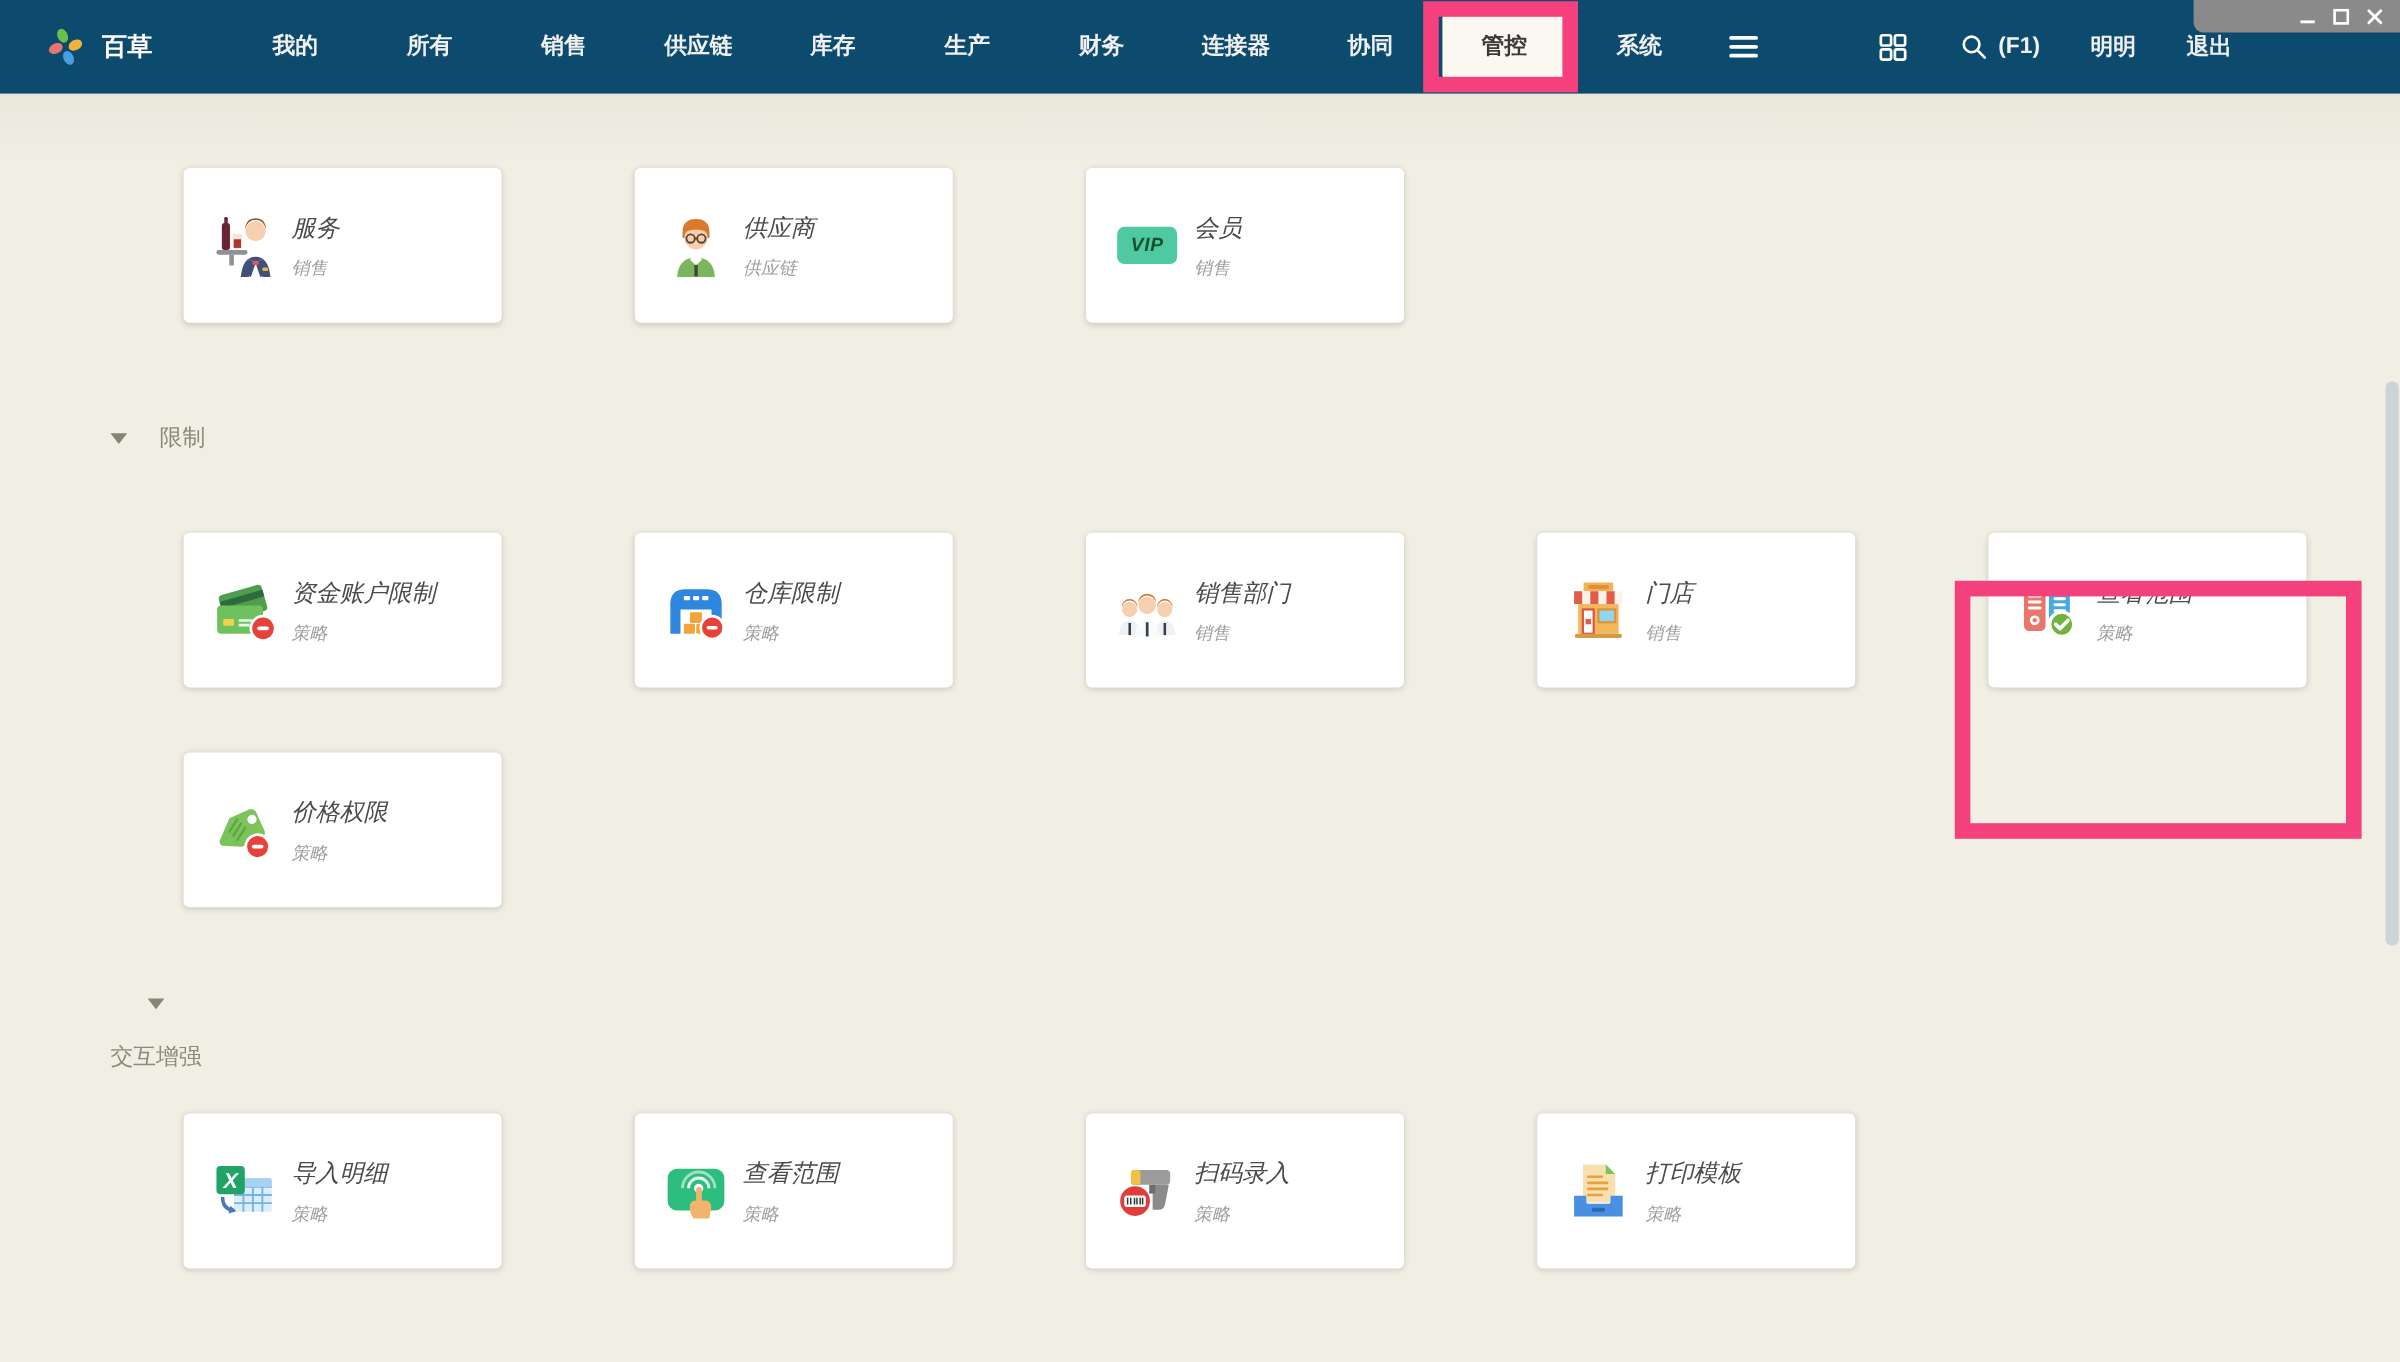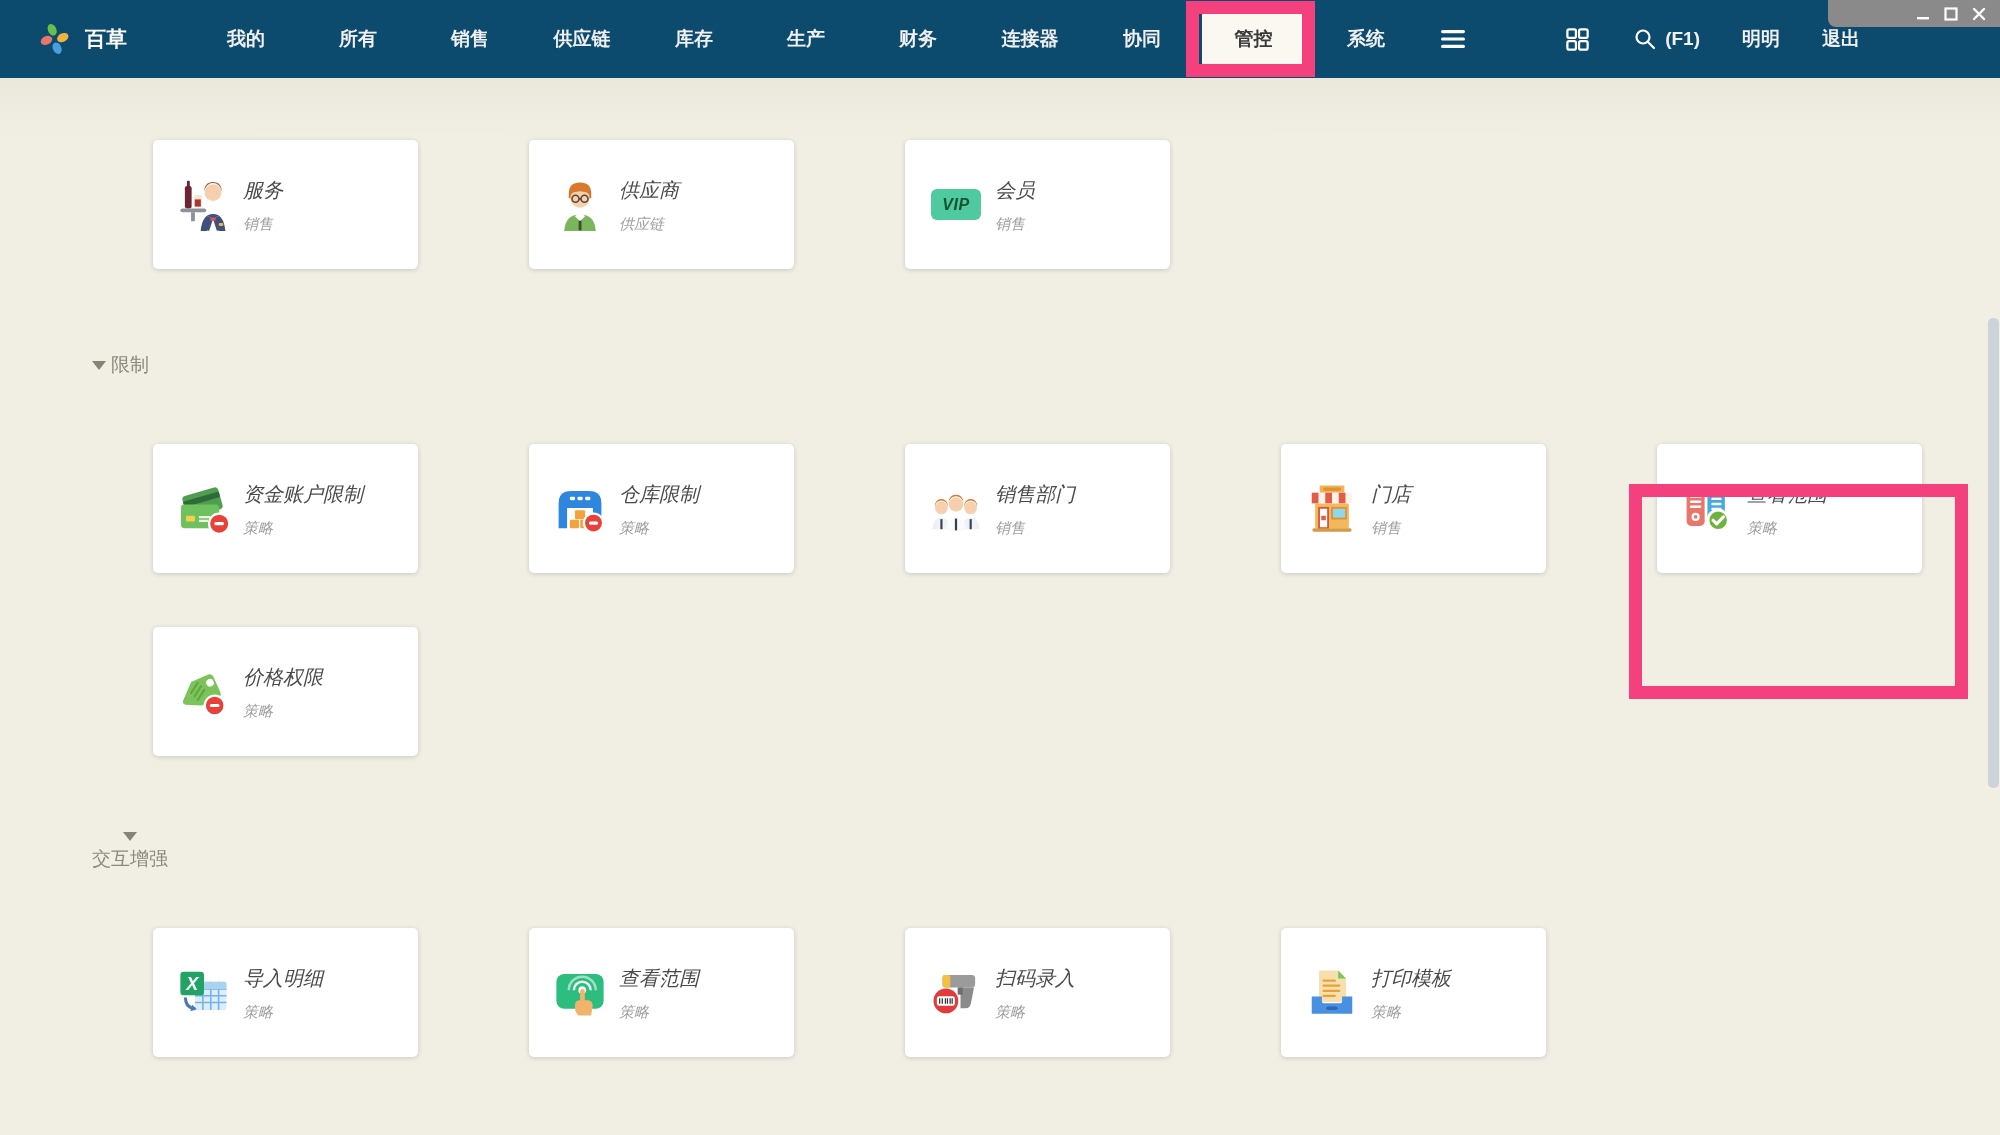--- a/index.html
+++ b/index.html
@@ -36,21 +36,21 @@
   .row4 { top:850px; }  
 
   .card { width:265px; height:129px; background:#ffffff; border-radius:5px;
           box-shadow:0 1px 5px rgba(0,0,0,.16); position:relative; cursor:pointer; }
   .card-icon { position:absolute; left:24px; top:50%; transform:translateY(-50%); width:54px; height:54px; display:flex; align-items:center; justify-content:center; }
   .card-text { position:absolute; left:90px; top:50%; transform:translateY(-50%); display:flex; flex-direction:column; gap:11px; }
   .card-title { font-size:20px; color:#4a4a4a; }
   .card-sub { font-size:15px; color:#9e9e9e; }
   .vip-chip { width:50px; height:31px; background:#4fc9a0; border-radius:6px; color:#14532d; font-size:16px; font-weight:bold; display:flex; align-items:center; justify-content:center; letter-spacing:.5px; }
 
-  .section-header { position:absolute; left:92px; display:flex; align-items:center; gap:5px; color:#8a897b; font-size:19px; }
+  .section-header { position:absolute; left:92px; display:flex; align-items:center; gap:27px; color:#8a897b; font-size:19px; }
   .sh1 { top:274px; }  
   .sh2 { top:754px;flex-direction:column; }  
   .tri-down { width:0; height:0; border-left:7px solid transparent; border-right:7px solid transparent; border-top:9px solid #858476; cursor:pointer; }
 
   .scroll-thumb { position:absolute; right:1px; top:240px; width:11px; height:470px; background:#ccd3d9; border-radius:5px; cursor:pointer; }
 </style>
 </head>
 <body>
 
 <header class="navbar">

